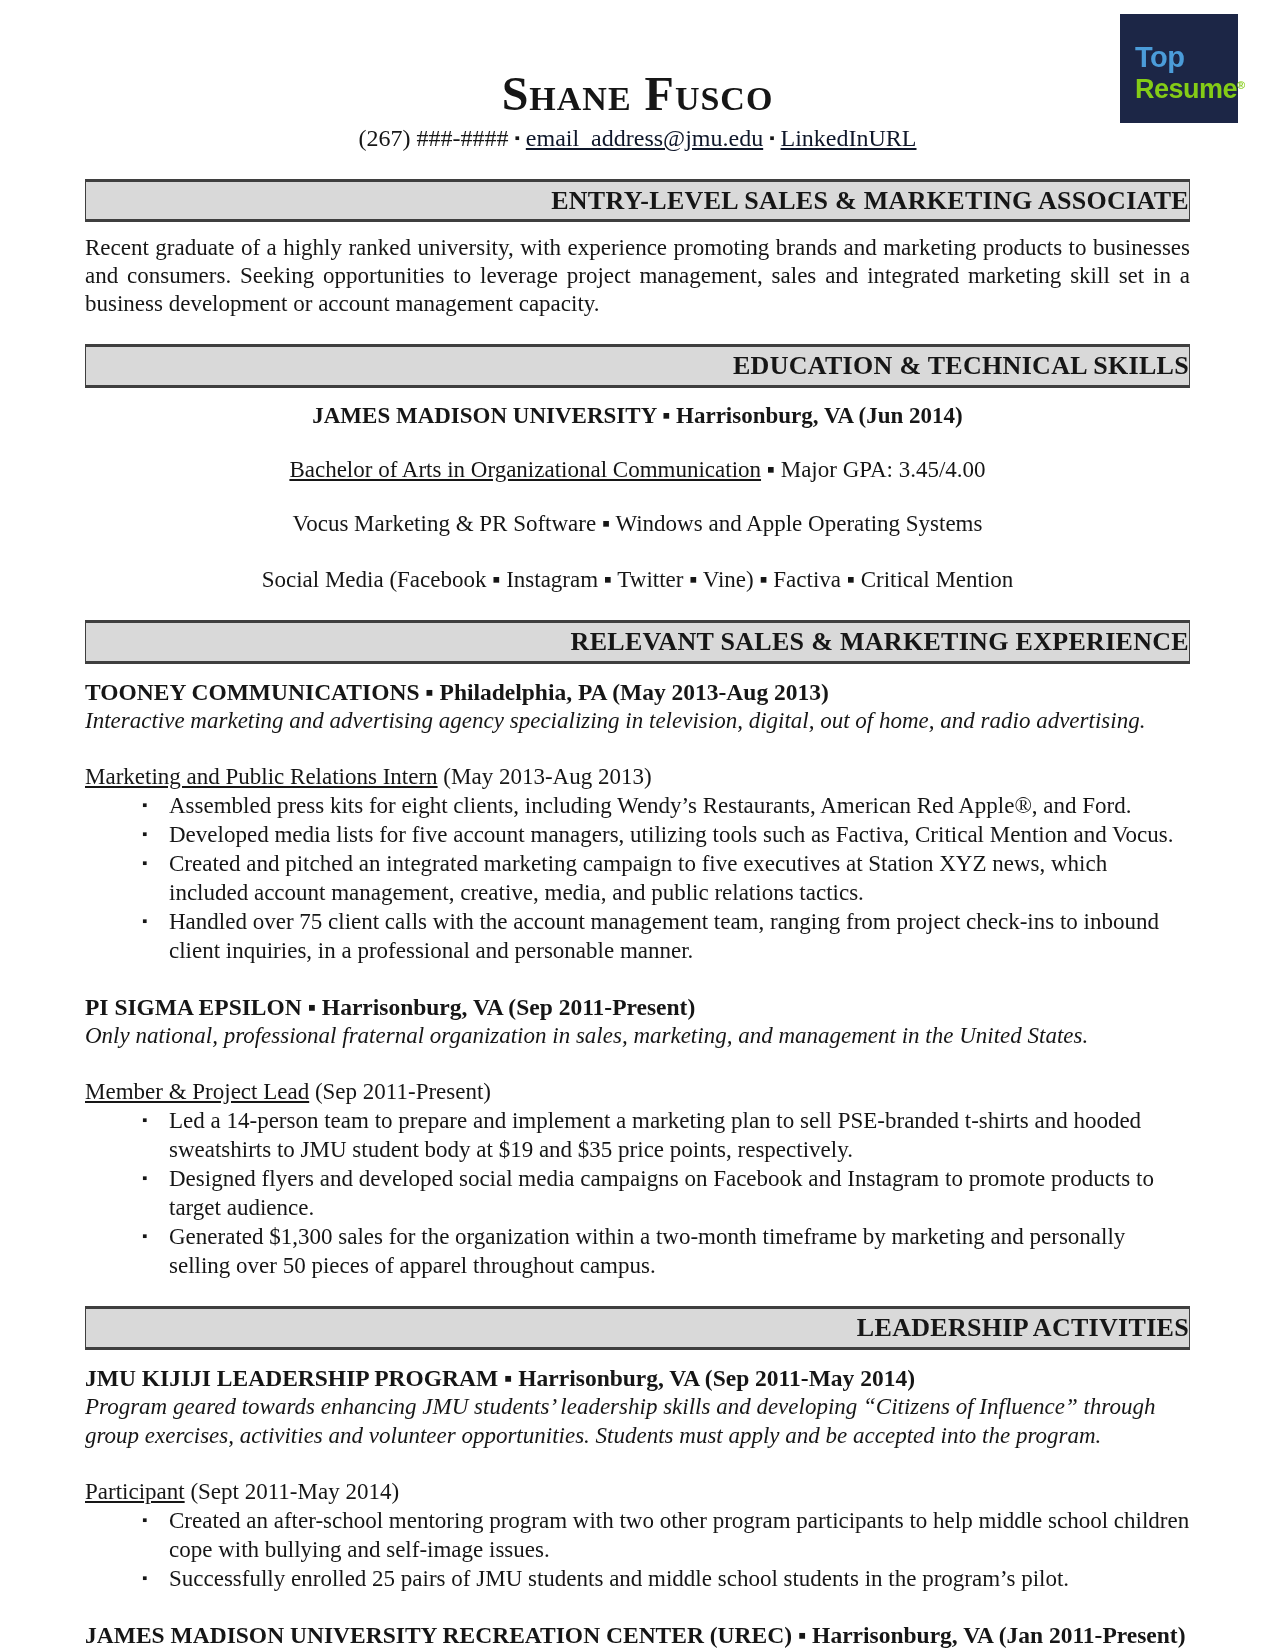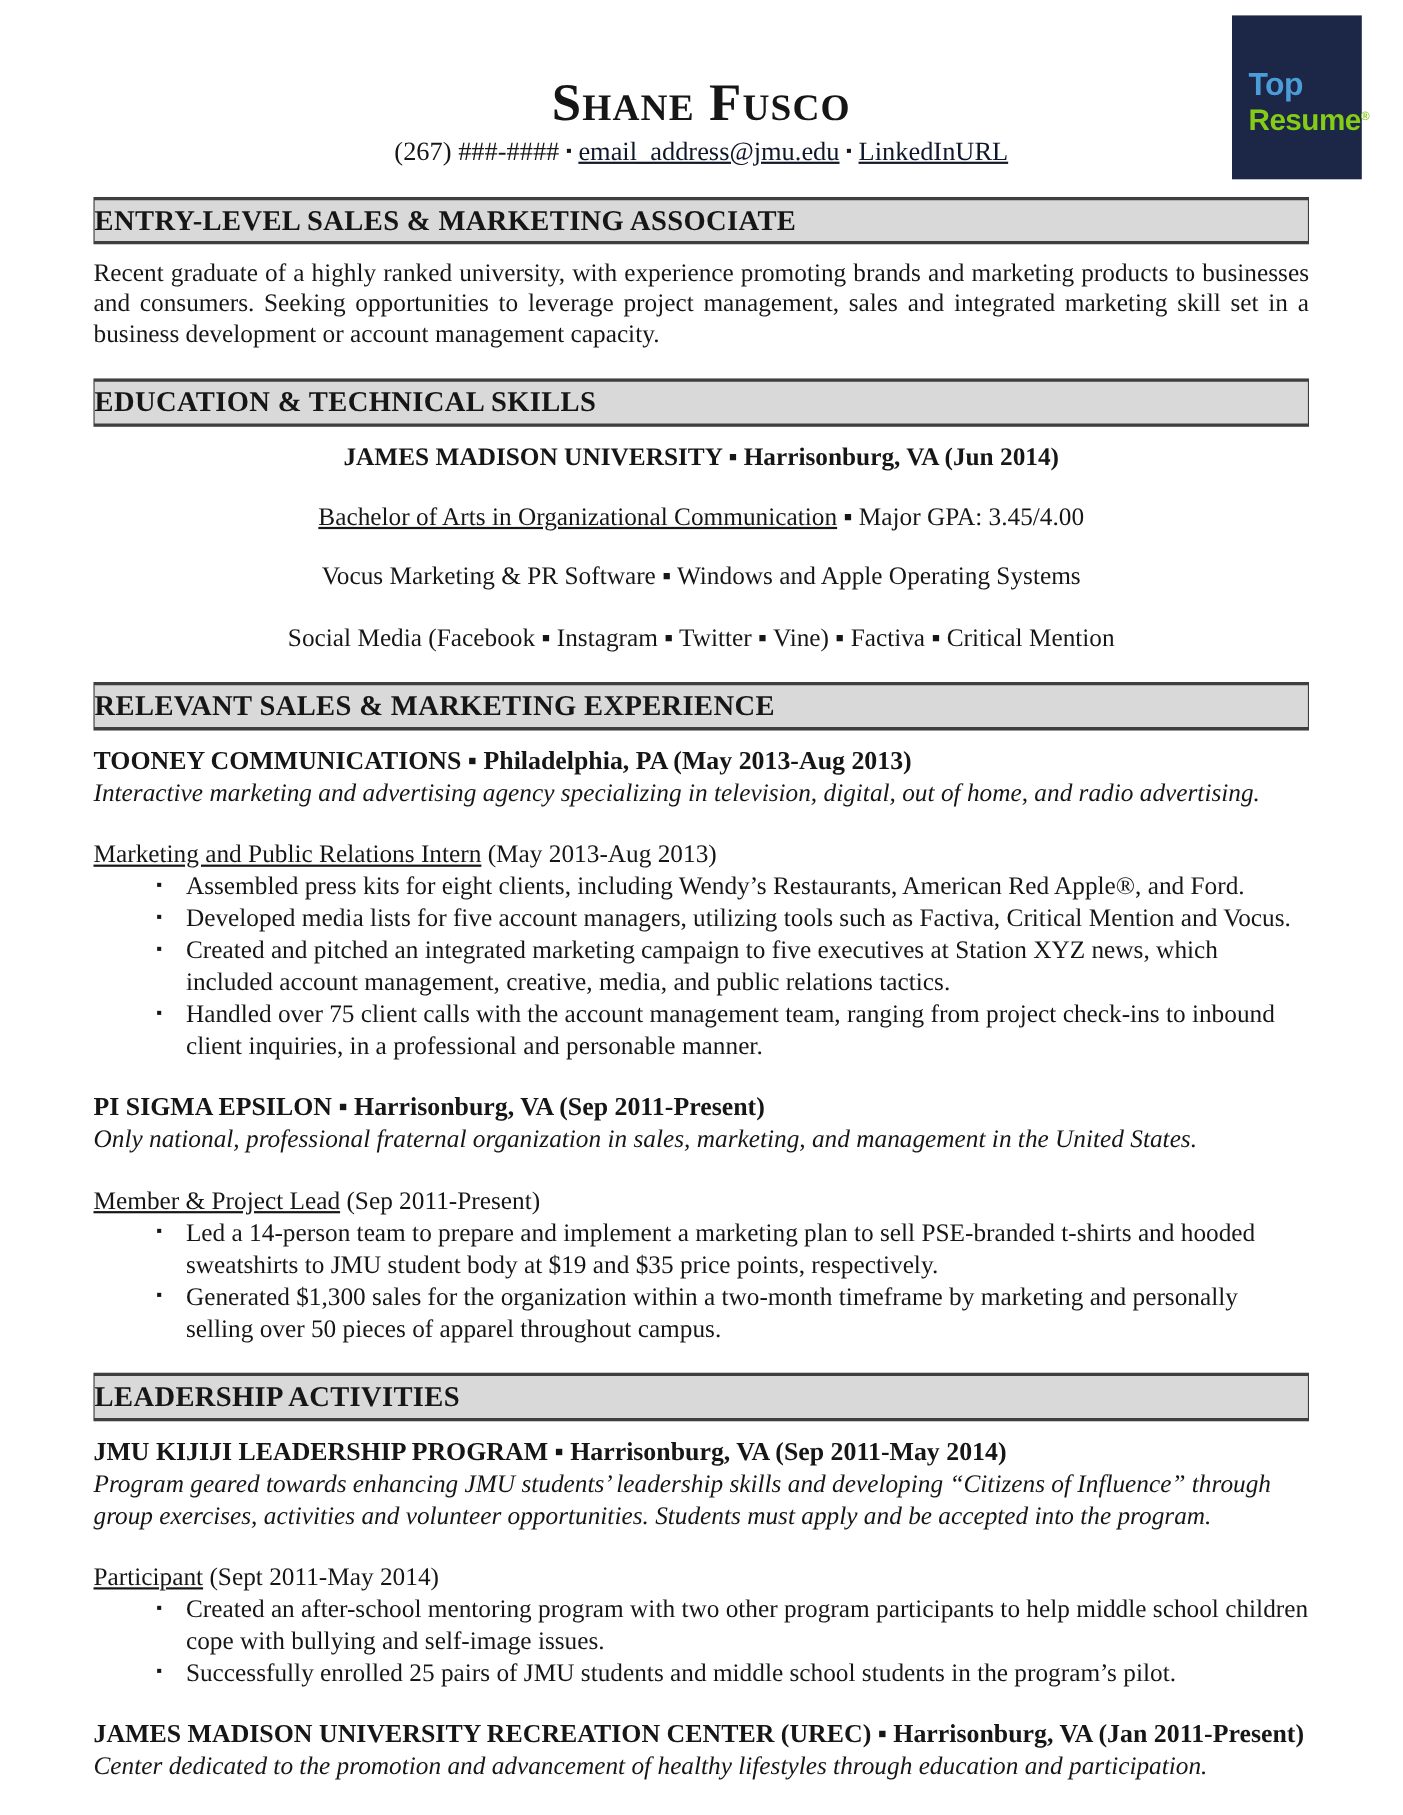--- a/index.html
+++ b/index.html
@@ -9,21 +9,21 @@
     background:#ffffff;
     font-family:"Liberation Serif","DejaVu Serif",serif;
     color:#161616;
     overflow:hidden;
   }
   .content { margin:0 85px; }
 
   
   .logo {
     position:absolute; top:14px; right:37px;
-    width:118px; height:149px;
+    width:118px; height:109px;
     background:#1c2646;
     box-sizing:border-box;
     padding:10px 0 0 15px;
     display:flex; flex-direction:column; justify-content:center;
     font-family:"Liberation Sans","DejaVu Sans",sans-serif;
     font-weight:bold; letter-spacing:-0.5px;
   }
   .logo-top    { color:#4b9cd9; font-size:29px; line-height:1.1; }
   .logo-resume { color:#84cc16; font-size:27px; line-height:1.15; white-space:nowrap; }
   .logo-reg    { font-size:11px; vertical-align:9px; letter-spacing:0; }
@@ -40,21 +40,21 @@
   .contact { margin-top:7px; text-align:center; font-size:24px; line-height:1.15; }
   .contact a { color:#0f172a; text-decoration:underline; }
   .sep { font-size:15px; vertical-align:3px; padding:0 6px; color:#161616; }
 
   
   .bar {
     margin-top:26px;
     background:#d9d9d9;
     border:1px solid #3f3f3f;
     border-top-width:3px; border-bottom-width:3px;
-    text-align:left;
+    text-align:right;
     font-weight:bold;
     font-size:26px; line-height:1.3;
     padding:2px 0;
     letter-spacing:0.3px;
   }
 
   
   .para {
     margin-top:12px;
     font-size:23px; line-height:28px;
@@ -119,20 +119,21 @@
       <li>Developed media lists for five account managers, utilizing tools such as Factiva, Critical Mention and Vocus.</li>
       <li>Created and pitched an integrated marketing campaign to five executives at Station XYZ news, which included account management, creative, media, and public relations tactics.</li>
       <li>Handled over 75 client calls with the account management team, ranging from project check-ins to inbound client inquiries, in a professional and personable manner.</li>
     </ul>
 
     <div class="company">PI SIGMA EPSILON ▪ Harrisonburg, VA (Sep 2011-Present)</div>
     <div class="blurb">Only national, professional fraternal organization in sales, marketing, and management in the United States.</div>
     <div class="role"><span class="u">Member &amp; Project Lead</span><span> (Sep 2011-Present)</span></div>
     <ul class="bullets">
       <li>Led a 14-person team to prepare and implement a marketing plan to sell PSE-branded t-shirts and hooded sweatshirts to JMU student body at $19 and $35 price points, respectively.</li>
+      <li>Designed flyers and developed social media campaigns on Facebook and Instagram to promote products to target audience.</li>
       <li>Generated $1,300 sales for the organization within a two-month timeframe by marketing and personally selling over 50 pieces of apparel throughout campus.</li>
     </ul>
 
     <div class="bar">LEADERSHIP ACTIVITIES</div>
 
     <div class="company first">JMU KIJIJI LEADERSHIP PROGRAM ▪ Harrisonburg, VA (Sep 2011-May 2014)</div>
     <div class="blurb">Program geared towards enhancing JMU students’ leadership skills and developing “Citizens of Influence” through group exercises, activities and volunteer opportunities. Students must apply and be accepted into the program.</div>
     <div class="role"><span class="u">Participant</span><span> (Sept 2011-May 2014)</span></div>
     <ul class="bullets">
       <li>Created an after-school mentoring program with two other program participants to help middle school children cope with bullying and self-image issues.</li>

